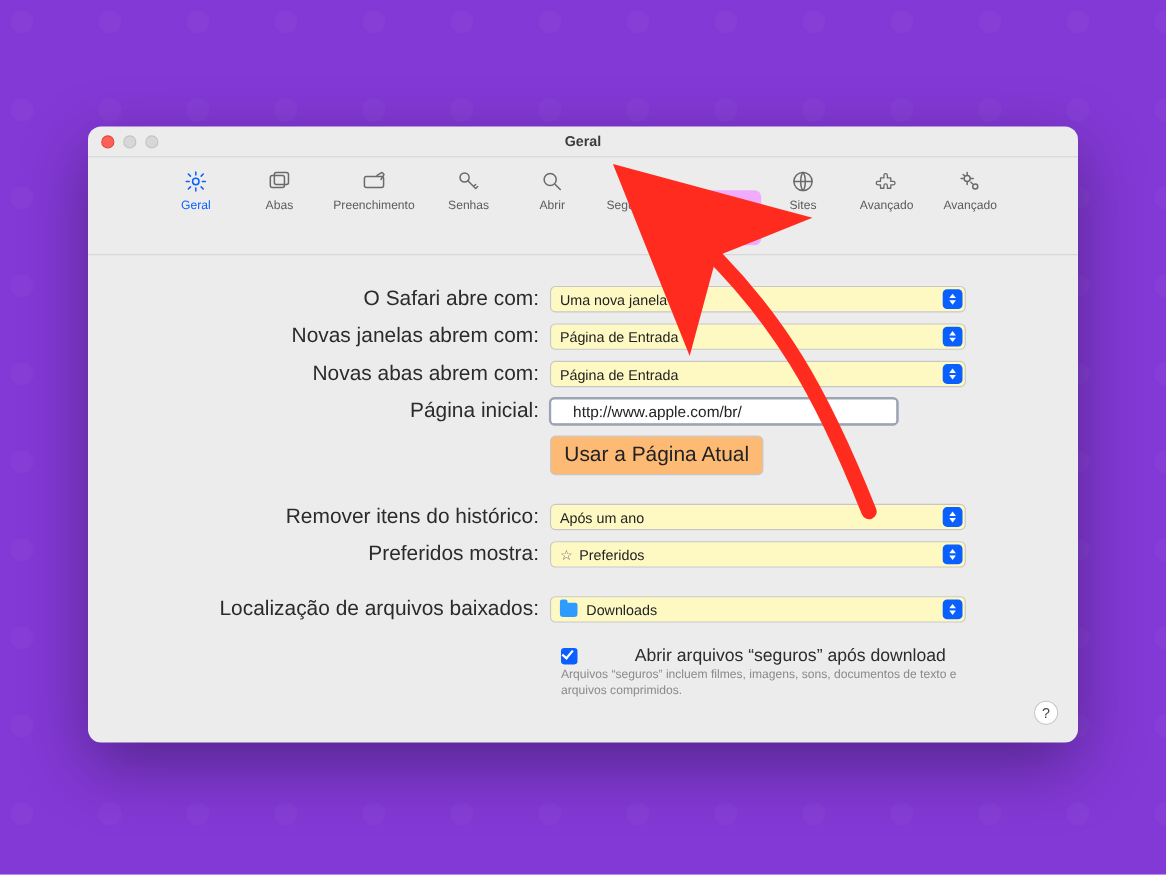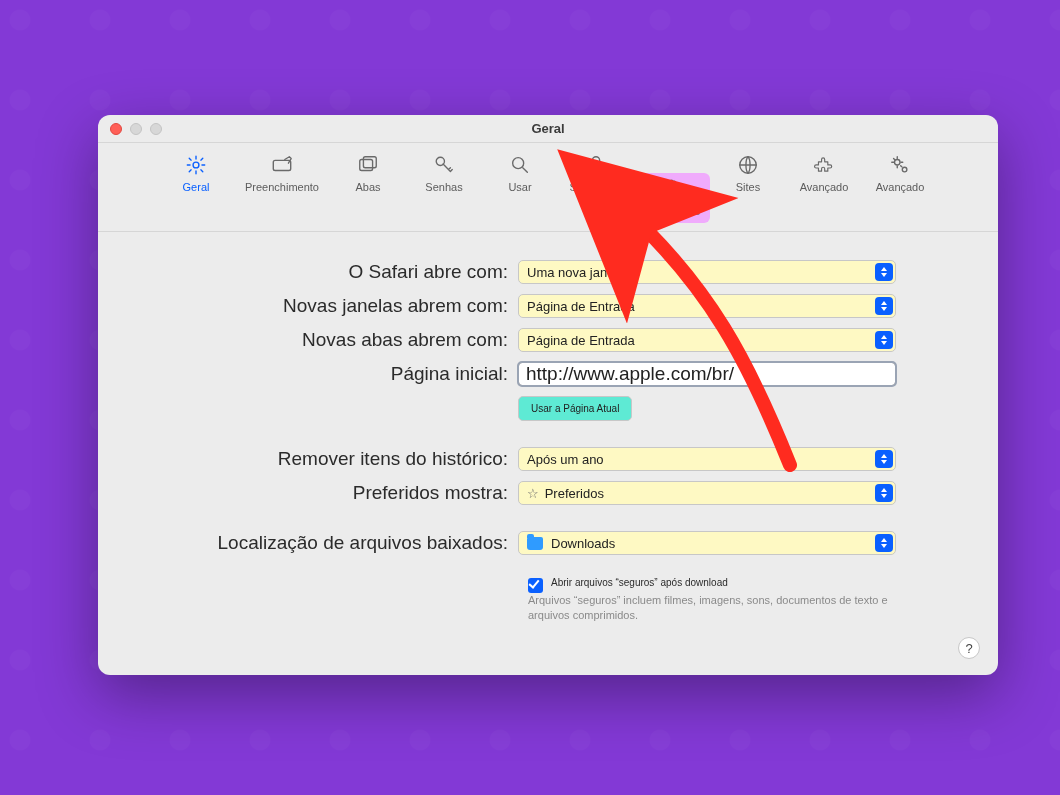--- a/index.html
+++ b/index.html
@@ -11,21 +11,21 @@
   }
   
   .bg-pattern {
     position: absolute; inset: 0;
     background-image: radial-gradient(circle at 20px 20px, rgba(255,255,255,0.04) 10px, transparent 11px);
     background-size: 80px 80px;
     opacity: .6;
   }
   .window {
     position: absolute;
-    left: 98px; top: 115px;
+    left: 80px; top: 115px;
     width: 900px; height: 560px;
     background: #ececec;
     border-radius: 12px;
     box-shadow: 0 20px 60px rgba(0,0,0,.35);
     display: flex; flex-direction: column;
     overflow: hidden;
   }
   .titlebar {
     height: 28px;
     display: flex; align-items: center;
@@ -91,47 +91,47 @@
     background: #0a60ff;
     border-radius: 4px;
     display: flex; flex-direction: column; justify-content: center; align-items: center;
   }
   .select .chevrons::before, .select .chevrons::after {
     content: ""; width: 0; height: 0; border-left: 3px solid transparent; border-right: 3px solid transparent;
   }
   .select .chevrons::before { border-bottom: 4px solid #fff; margin-bottom: 2px; }
   .select .chevrons::after  { border-top: 4px solid #fff; }
   .textfield {
-    width: 378px; height: 24px;
+    width: 316px; height: 24px;
     background: #fff;
     border: 1px solid #8a8a8a;
     border-radius: 4px;
-    padding: 0 7px;
-    font-size: 19px;
+    padding: 0 20px;
+    font-size: 14px;
     outline: 2px solid #9aa4b4;
     outline-offset: -1px;
     color: #222;
   }
   .pushbtn {
     display: inline-flex; align-items: center;
-    height: 25px;
+    height: 36px;
     padding: 0 12px;
-    background: #5eead4;
+    background: #fdba74;
     border: 1px solid #c7c7c7;
     border-radius: 5px;
-    font-size: 10px;
+    font-size: 19px;
     color: #222;
   }
   .star { margin-right: 6px; font-size: 13px; color: #6a6a6a; }
   .folder { width: 16px; height: 13px; background: #2f9bff; border-radius: 2px 2px 3px 3px; position: relative; margin-right: 8px; }
   .folder::before { content:""; position:absolute; top:-3px; left:0; width:7px; height:4px; background:#2f9bff; border-radius:2px 2px 0 0; }
   .check-row { display: flex; align-items: flex-start; gap: 8px; margin-left: 390px; margin-top: 22px; }
   .checkbox { width: 15px; height: 15px; border-radius: 3px; background: #0a60ff; position: relative; flex-shrink: 0; margin-top: 1px; }
   .checkbox::after { content:""; position:absolute; left:3px; top:0px; width:4px; height:8px; border: solid #fff; border-width: 0 2px 2px 0; transform: rotate(40deg); }
-  .check-label { font-size: 10px; color: #2b2b2b; }
+  .check-label { font-size: 16px; color: #2b2b2b; margin-left: 44px; }
   .hint { font-size: 11px; color: #8a8a8a; margin-left: 390px; margin-top: 0; max-width: 370px; line-height: 1.35; }
   .helpbtn {
     position: absolute; right: 18px; bottom: 16px;
     width: 22px; height: 22px; border-radius: 50%;
     background: #fff; border: 1px solid #c7c7c7;
     display: flex; align-items: center; justify-content: center;
     font-size: 13px; color: #444;
   }
   
   .arrow-svg { position: absolute; left: 490px; top: 135px; width: 340px; height: 360px; pointer-events: none; }
@@ -155,55 +155,55 @@
   <div class="toolbar">
     <div class="tool active">
       <span class="ico">
         <svg viewBox="0 0 24 24">
             <circle cx="12" cy="12" r="3.2"></circle>
             <path d="M12 2.5v3M12 18.5v3M4.6 4.6l2.1 2.1M17.3 17.3l2.1 2.1M2.5 12h3M18.5 12h3M4.6 19.4l2.1-2.1M17.3 6.7l2.1-2.1"></path>
           </svg>
       </span>
       <span>Geral</span>
     </div>
+    <div class="tool">
+      <span class="ico">
+        <svg viewBox="0 0 24 24">
+            <rect x="3" y="6" width="14" height="12" rx="2"></rect>
+            <rect x="7" y="3" width="14" height="12" rx="2"></rect>
+          </svg>
+      </span>
+      <span>Abas</span>
+    </div>
     <div class="tool" style="width:96px">
       <span class="ico">
         <svg viewBox="0 0 24 24">
             <rect x="2.5" y="7" width="19" height="11" rx="2"></rect>
             <path d="M15 6l5-3 2 2-3 5"></path>
           </svg>
       </span>
       <span>Preenchimento</span>
     </div>
     <div class="tool">
       <span class="ico">
         <svg viewBox="0 0 24 24">
-            <rect x="3" y="6" width="14" height="12" rx="2"></rect>
-            <rect x="7" y="3" width="14" height="12" rx="2"></rect>
-          </svg>
-      </span>
-      <span>Abas</span>
-    </div>
-    <div class="tool">
-      <span class="ico">
-        <svg viewBox="0 0 24 24">
             <circle cx="8" cy="8" r="4.5"></circle>
             <path d="M11 11l8 8M17 17l2-2M19 19l2-2"></path>
           </svg>
       </span>
       <span>Senhas</span>
     </div>
     <div class="tool">
       <span class="ico">
         <svg viewBox="0 0 24 24">
             <circle cx="10" cy="10" r="6"></circle>
             <path d="M15 15l5 5"></path>
           </svg>
       </span>
-      <span>Usar</span>
+      <span>Abrir</span>
     </div>
     <div class="tool">
       <span class="ico">
         <svg viewBox="0 0 24 24">
             <rect x="5" y="10" width="14" height="10" rx="2"></rect>
             <path d="M8 10V7a4 4 0 0 1 8 0v3"></path>
           </svg>
       </span>
       <span>Segurança</span>
     </div>

